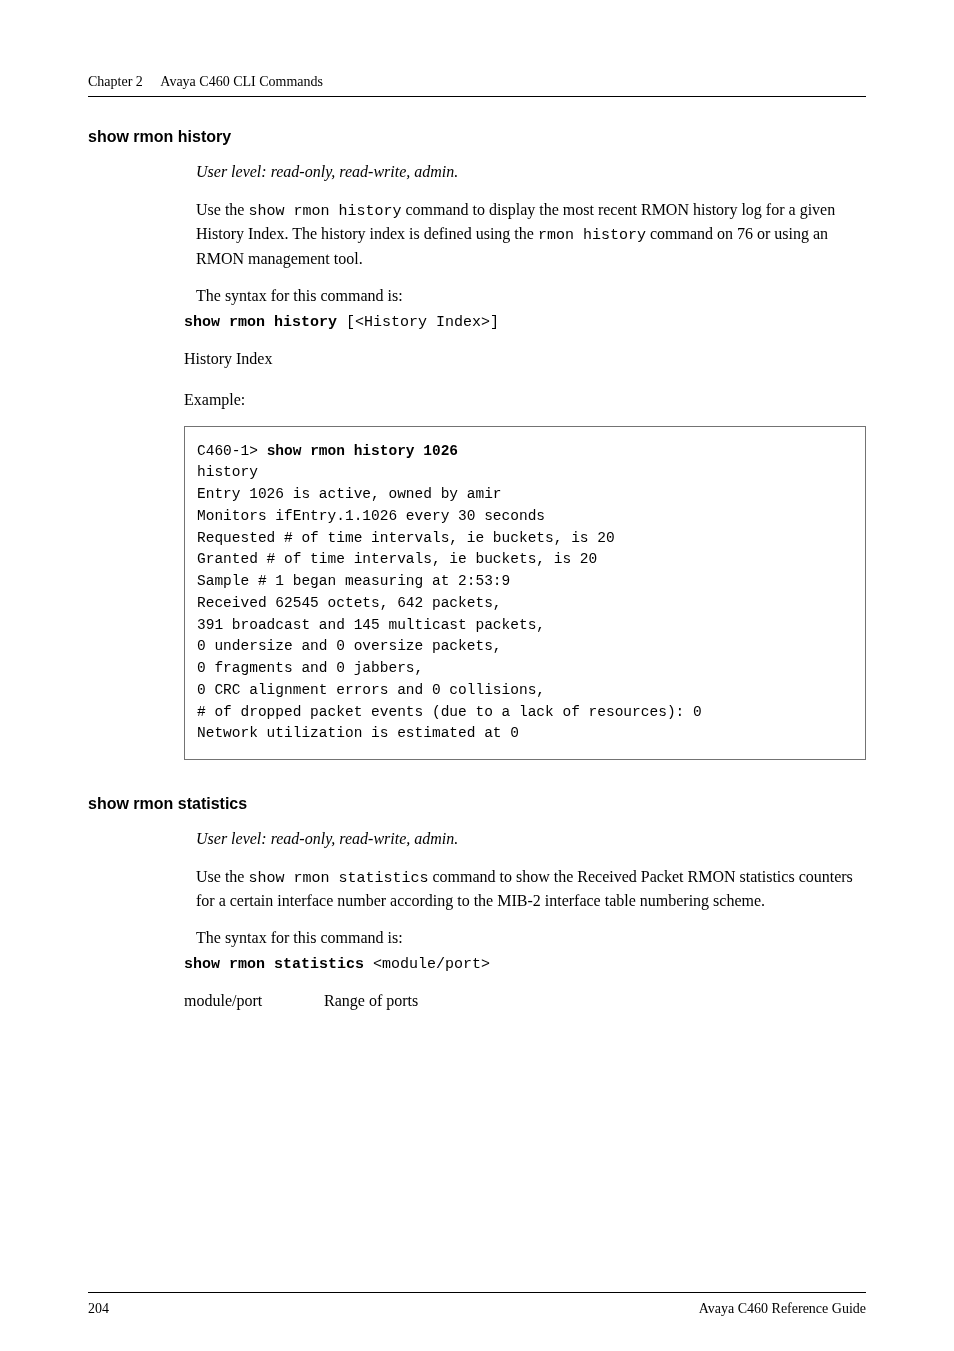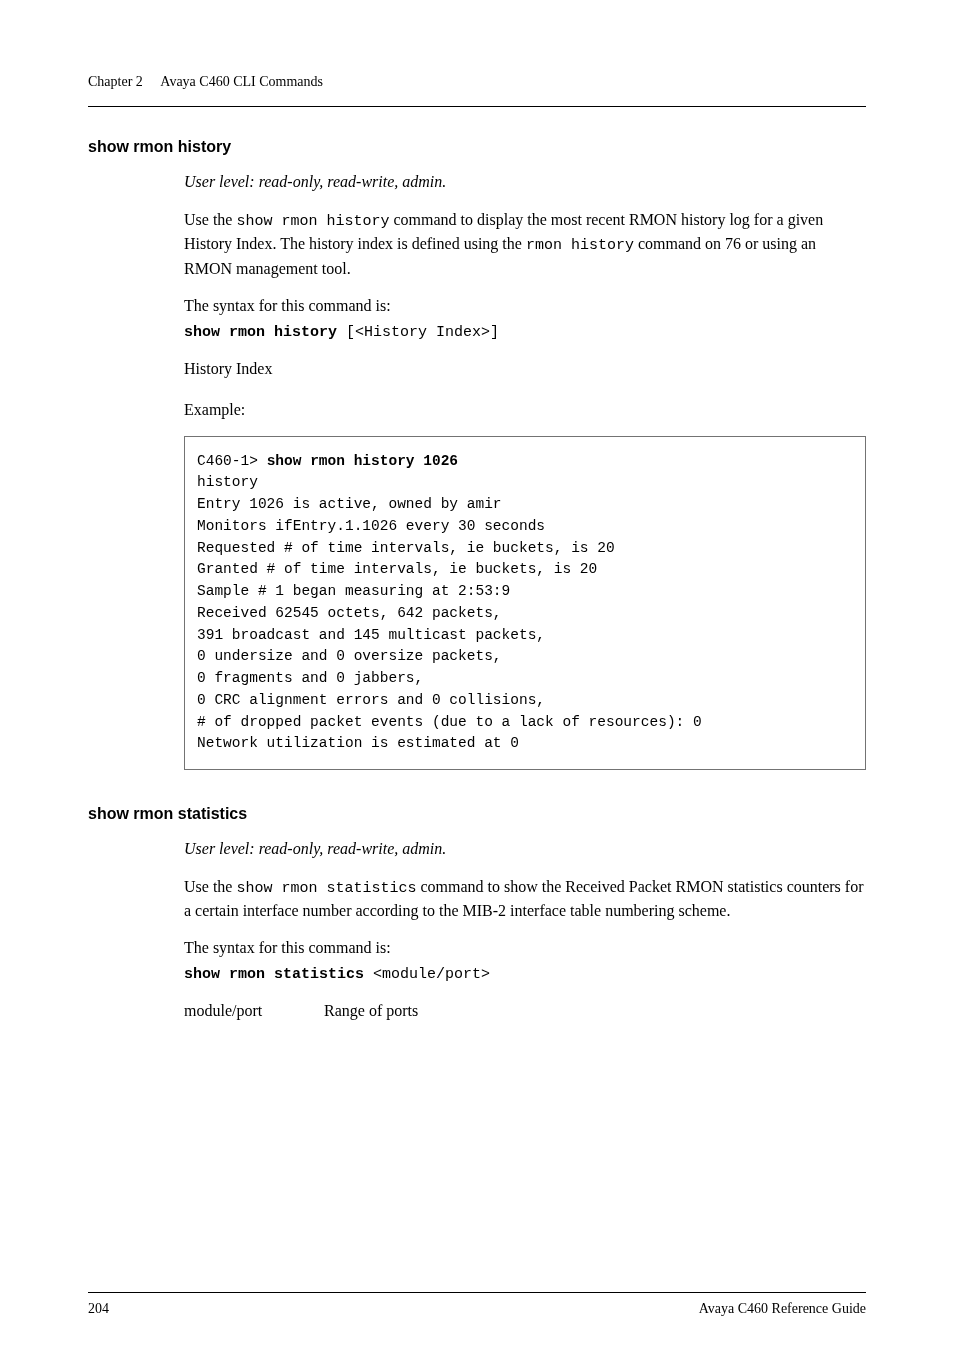--- a/index.html
+++ b/index.html
@@ -14,42 +14,42 @@
     line-height: 1.45;
   }
   .page {
     padding: 72px 88px 50px 88px;
     box-sizing: border-box;
     height: 100%;
     position: relative;
   }
   .running-header {
     font-size: 14px;
-    margin-bottom: 14px;
+    margin-bottom: 4px;
   }
   .hr {
     border: 0;
     border-top: 1px solid #000;
     margin: 0 0 28px 0;
   }
   h3.section-title {
     font-family: Arial, Helvetica, sans-serif;
     font-weight: bold;
     font-size: 16px;
     margin: 0 0 12px 0;
   }
   .indent {
     margin-left: 96px;
   }
   .italic {
     font-style: italic;
   }
   .body-text {
     font-size: 16px;
-    margin: 0 0 14px 0;
+    margin: 0 0 14px 12px;
   }
   .mono {
     font-family: "Courier New", Courier, monospace;
     font-size: 15px;
   }
   .syntax-line {
     font-family: "Courier New", Courier, monospace;
     font-size: 15px;
     margin: 4px 0 14px 0;
   }

